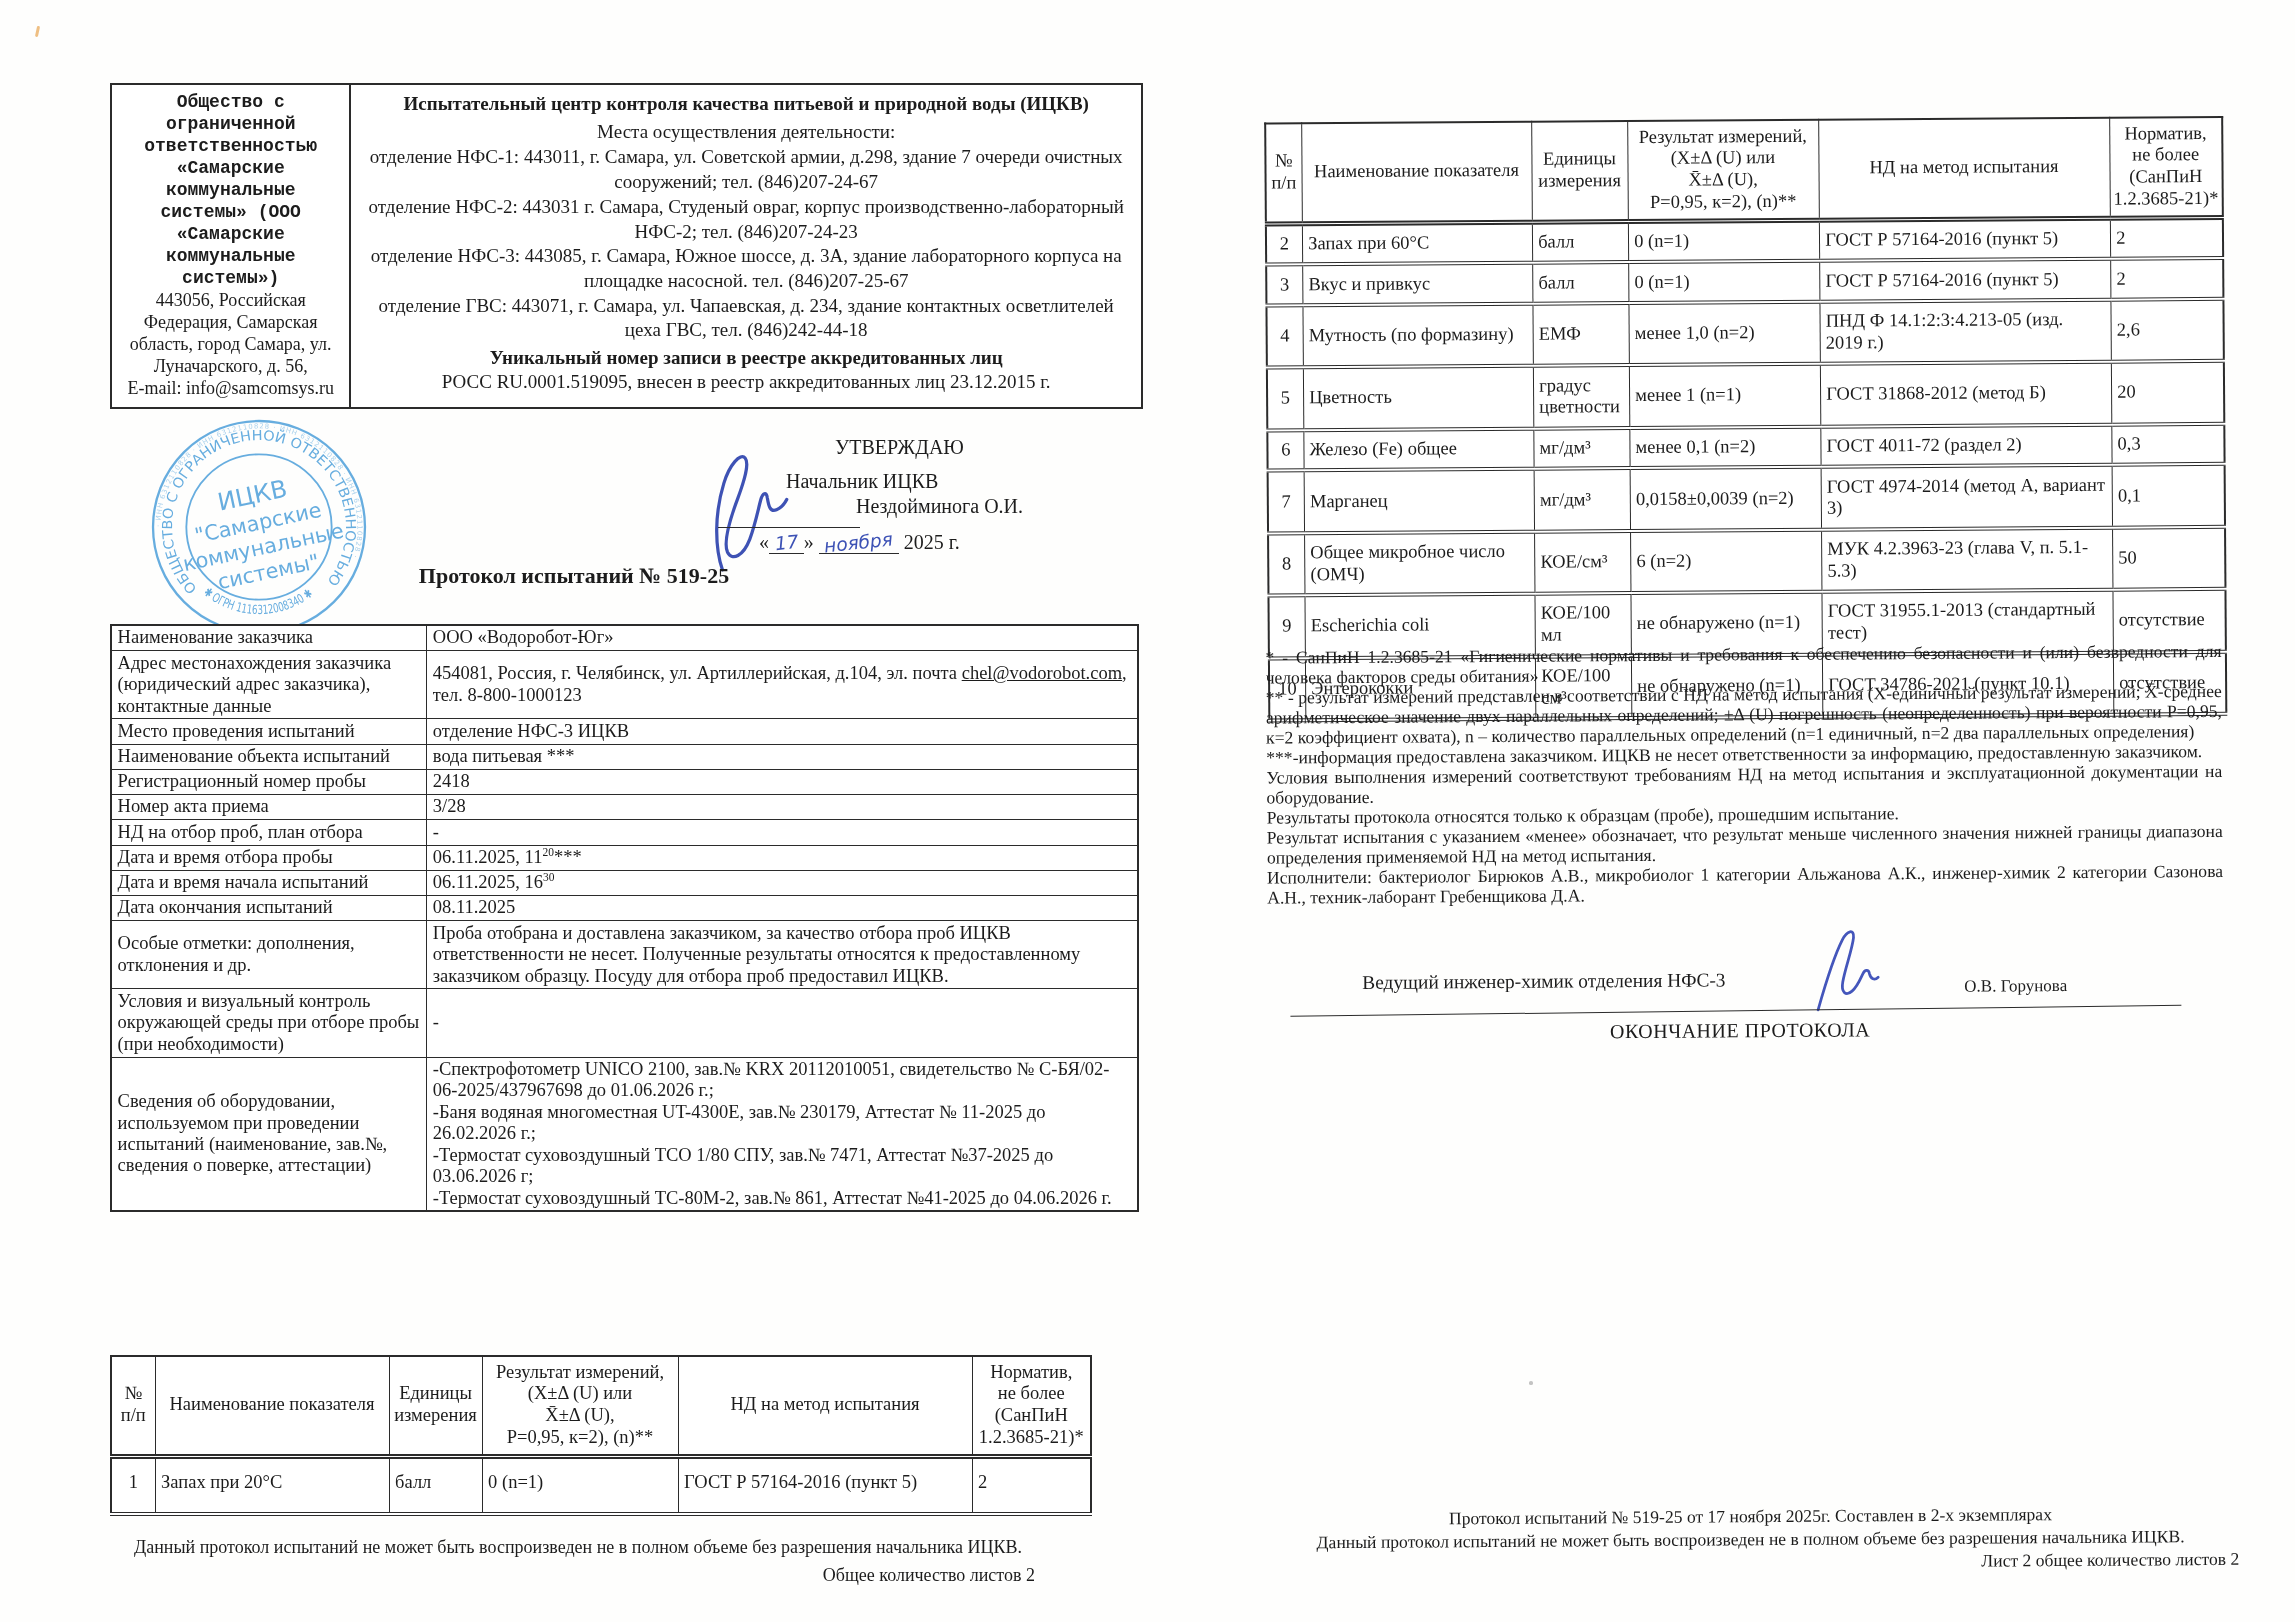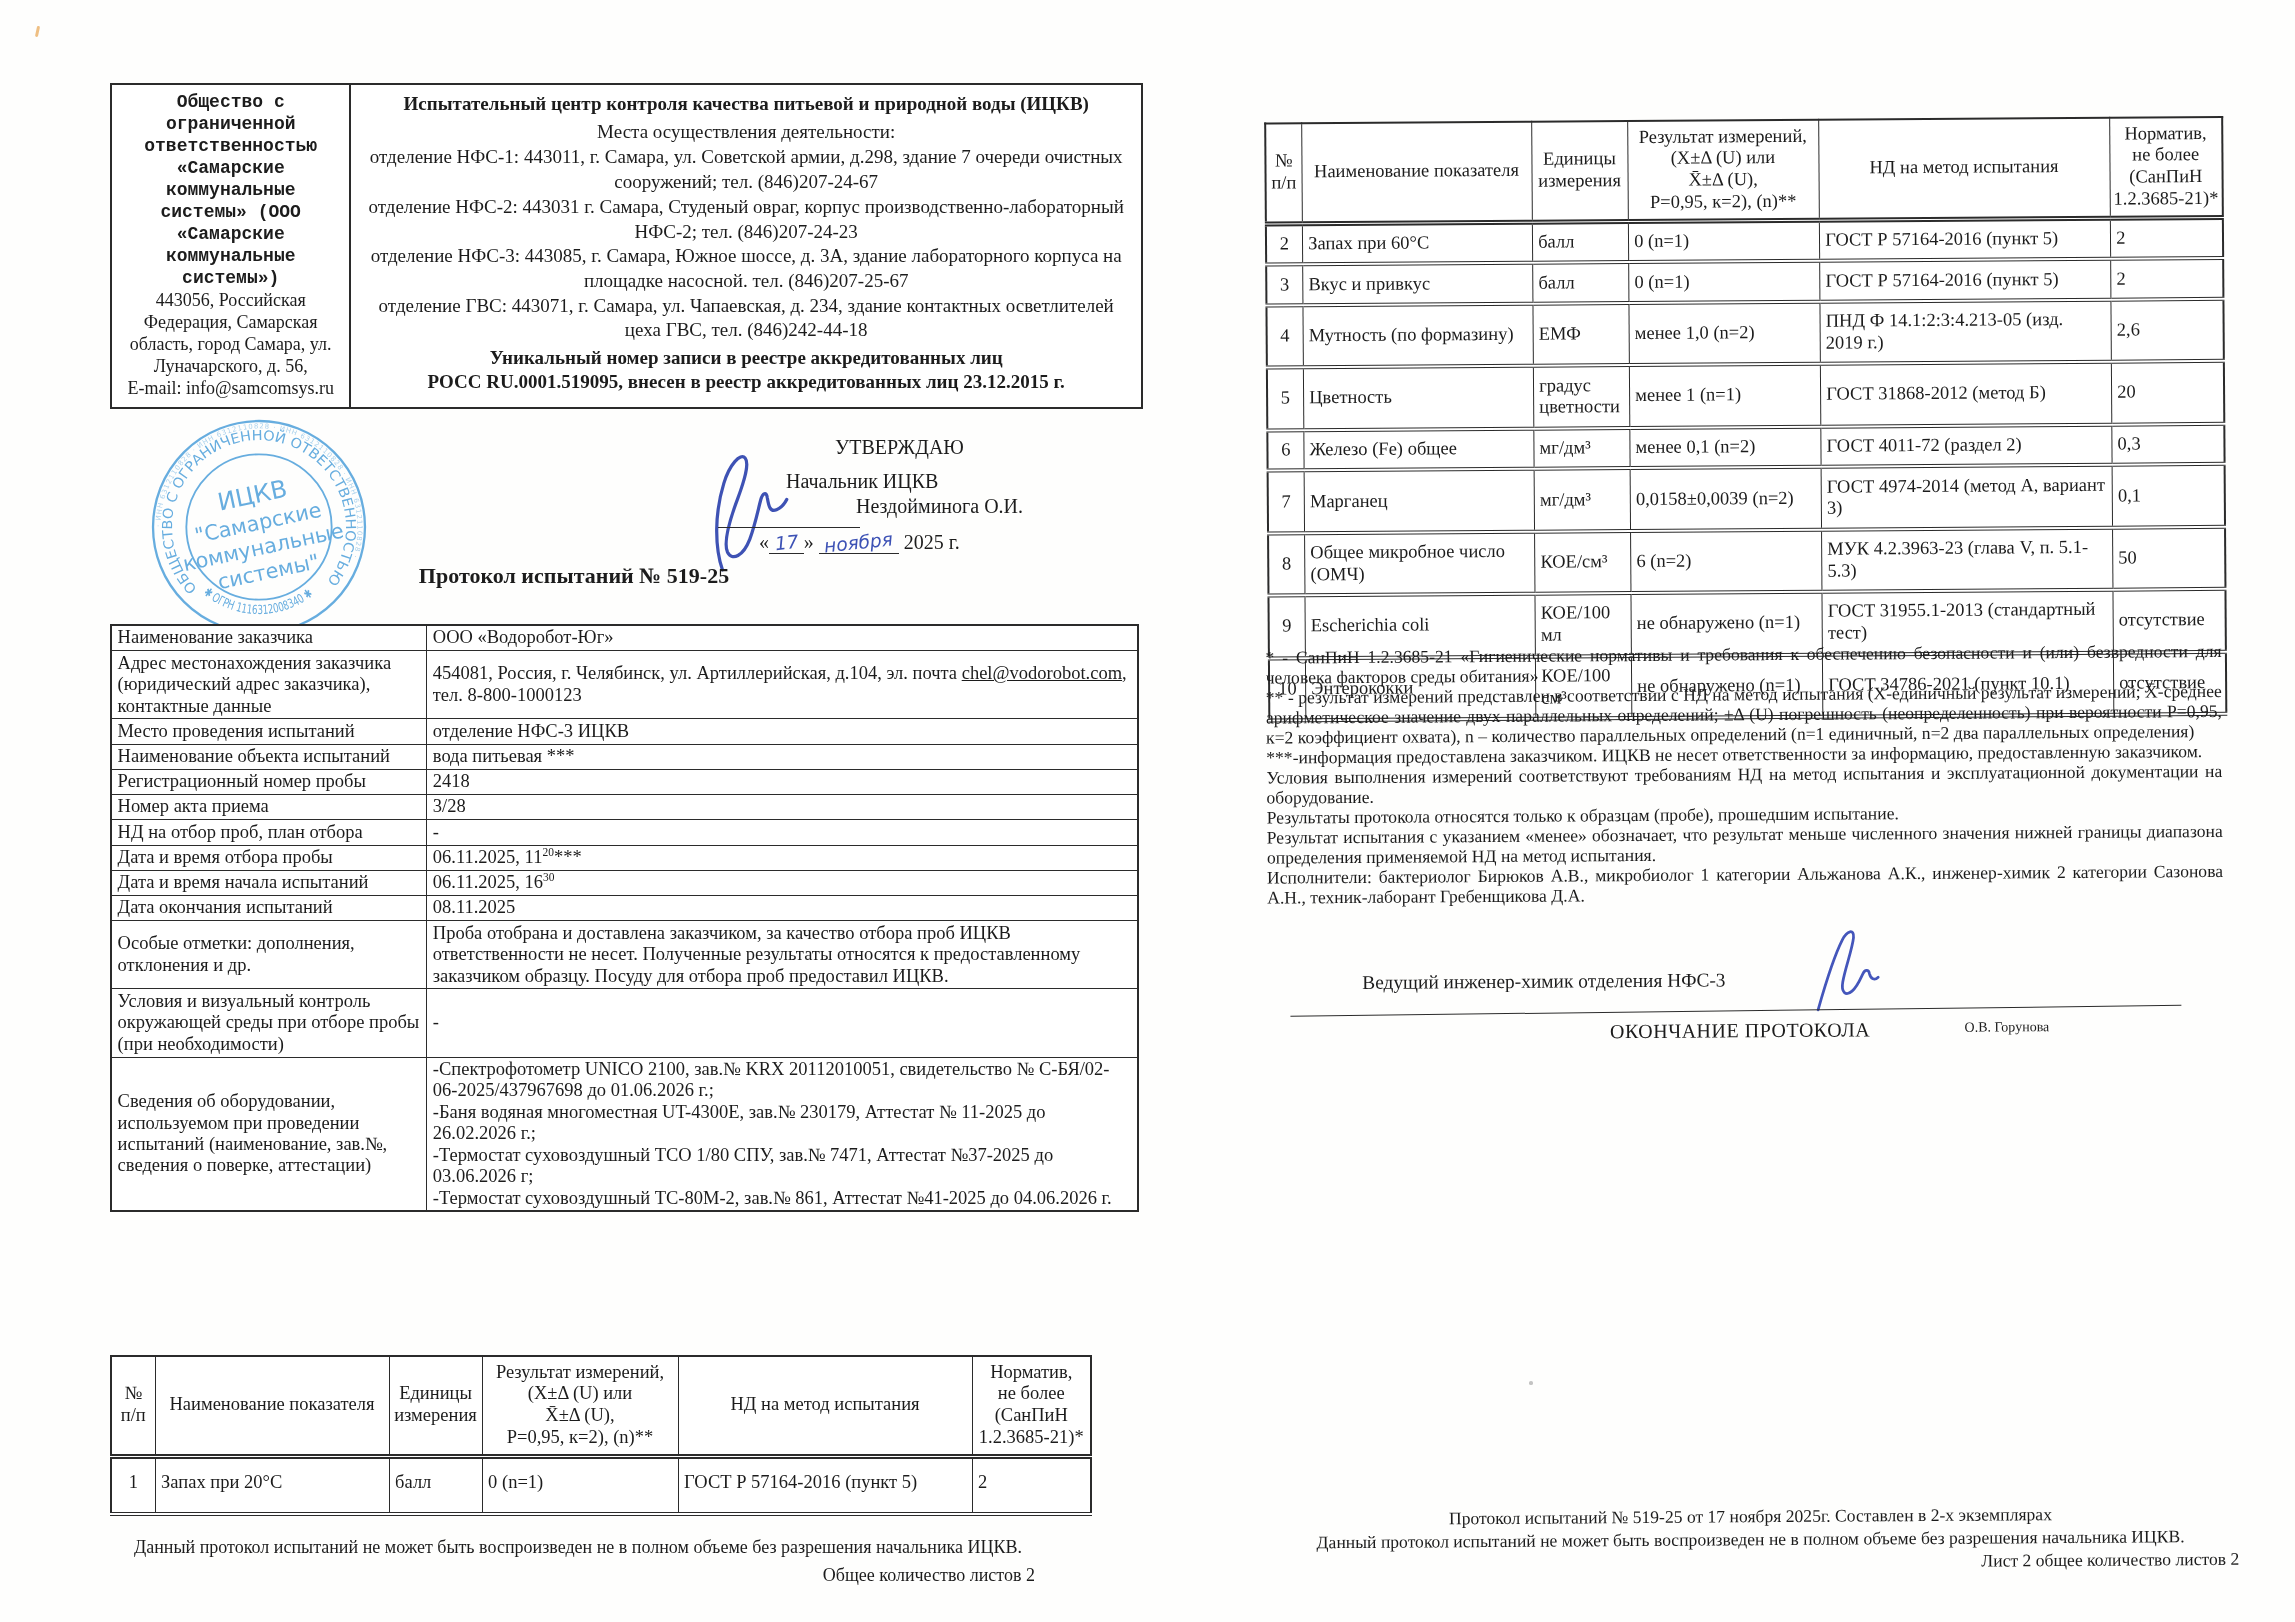--- a/index.html
+++ b/index.html
@@ -12,21 +12,21 @@
   .header-box{position:absolute;left:110px;top:83px;width:1029px;display:flex;border:2.3px solid #2b2b2b;background:#fff;}
   .org-cell{width:230px;min-width:230px;border-right:2.3px solid #2b2b2b;text-align:center;
             font-size:18px;line-height:1.22;padding:7.4px 3.7px;}
   .org-name{font-weight:bold;white-space:pre-line;font-family:Liberation Mono, monospace;}
   .org-addr{white-space:pre-line;}
   .center-cell{flex:1;text-align:center;font-size:19px;line-height:1.3;padding:7.4px 12px;}
   .cc-title{font-weight:bold;margin-bottom:2.8px;}
   .cc-sub{margin-bottom:0.9px;}
   .loc{margin:0;}
   .cc-reg1{font-weight:bold;margin-top:2.8px;}
-  .cc-reg2{font-weight:bold;}
+  .cc-reg2{font-weight:normal;}
 
   .stamp{position:absolute;left:147px;top:415px;width:224px;height:224px;opacity:.92;}
 
   .approve{position:absolute;left:694px;top:436px;width:472px;height:194px;font-size:20px;}
   .a-title{position:absolute;left:105px;top:0;margin-left:36px;}
   .a-role{position:absolute;left:92px;top:34px;}
   .a-name{position:absolute;left:162px;top:59px;}
   .a-sig{position:absolute;left:2.8px;top:8.3px;width:111px;height:137px;}
   .a-uline{position:absolute;left:24px;top:91px;width:142px;border-top:1.9px solid #2b2b2b;}
   .a-date{position:absolute;left:65px;top:95px;white-space:nowrap;}
@@ -57,21 +57,21 @@
   .c-num{text-align:center !important;}
 
   .p1footer1{position:absolute;left:110px;top:1537px;width:936px;text-align:center;font-size:18px;}
   .p1footer2{position:absolute;left:110px;top:1565px;width:925px;text-align:right;font-size:18px;}
 
   
   .page2{position:absolute;left:1262px;top:0;width:1033px;height:1623px;transform:rotate(-0.4deg);}
   .fnotes{position:absolute;left:4.6px;top:644px;width:956px;font-size:17.6px;line-height:20px;}
   .fnotes p{margin:0;text-align:justify;}
   .signoff-role{position:absolute;left:99px;top:969px;font-size:19.4px;}
-  .signoff-name{position:absolute;left:701px;top:1021px;font-size:14px;}
+  .signoff-name{position:absolute;left:701px;top:978px;font-size:17px;}
   .signoff-sig{position:absolute;left:537px;top:918px;width:81px;height:99px;}
   .endline{position:absolute;left:27px;top:1010px;width:891px;border-top:1.9px solid #2b2b2b;transform:rotate(-0.3deg);}
   .endcap{position:absolute;left:0;top:1019px;width:953px;text-align:center;font-size:20px;letter-spacing:0.5px;}
   .p2footer1{position:absolute;left:0;top:1506px;width:967px;text-align:center;font-size:17.6px;}
   .p2footer2{position:absolute;left:0;top:1529px;width:967px;text-align:center;font-size:17.6px;}
   .p2footer3{position:absolute;left:0;top:1552px;width:972px;text-align:right;font-size:17.6px;}
 
   
   .art-orange{position:absolute;left:36px;top:26px;width:3.2px;height:11px;background:#e9a959;
               transform:rotate(12deg);opacity:.75;border-radius:1.4px;}

